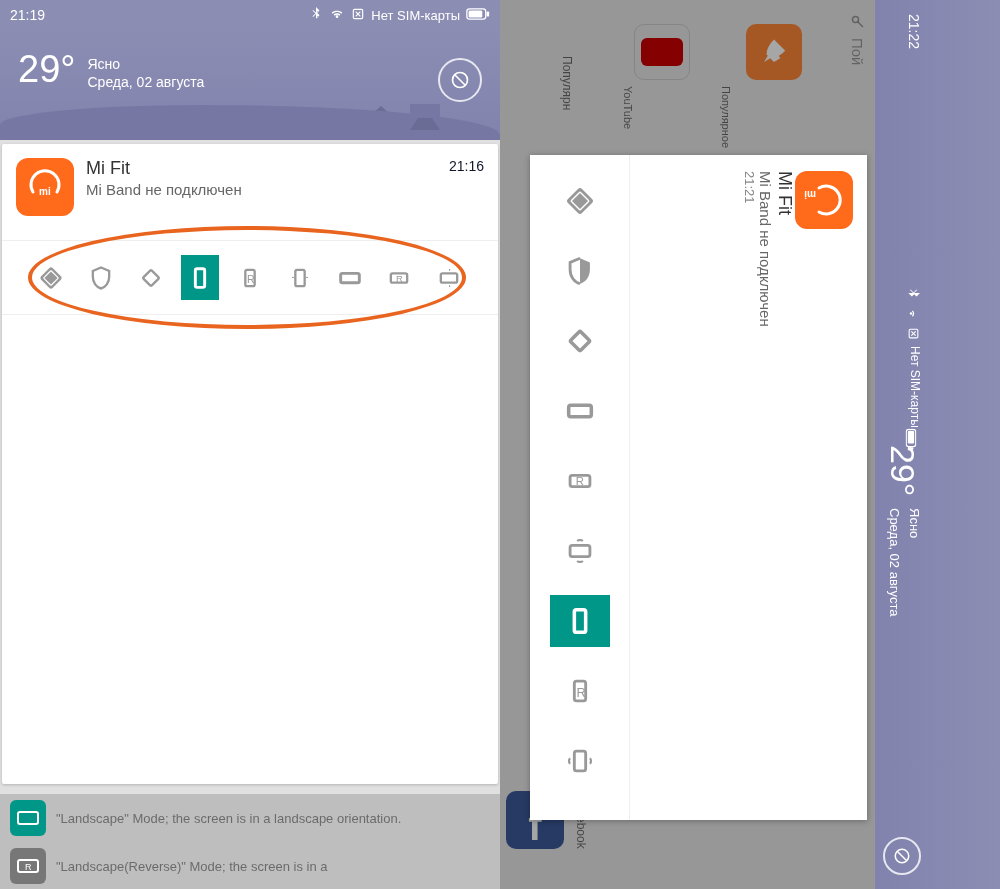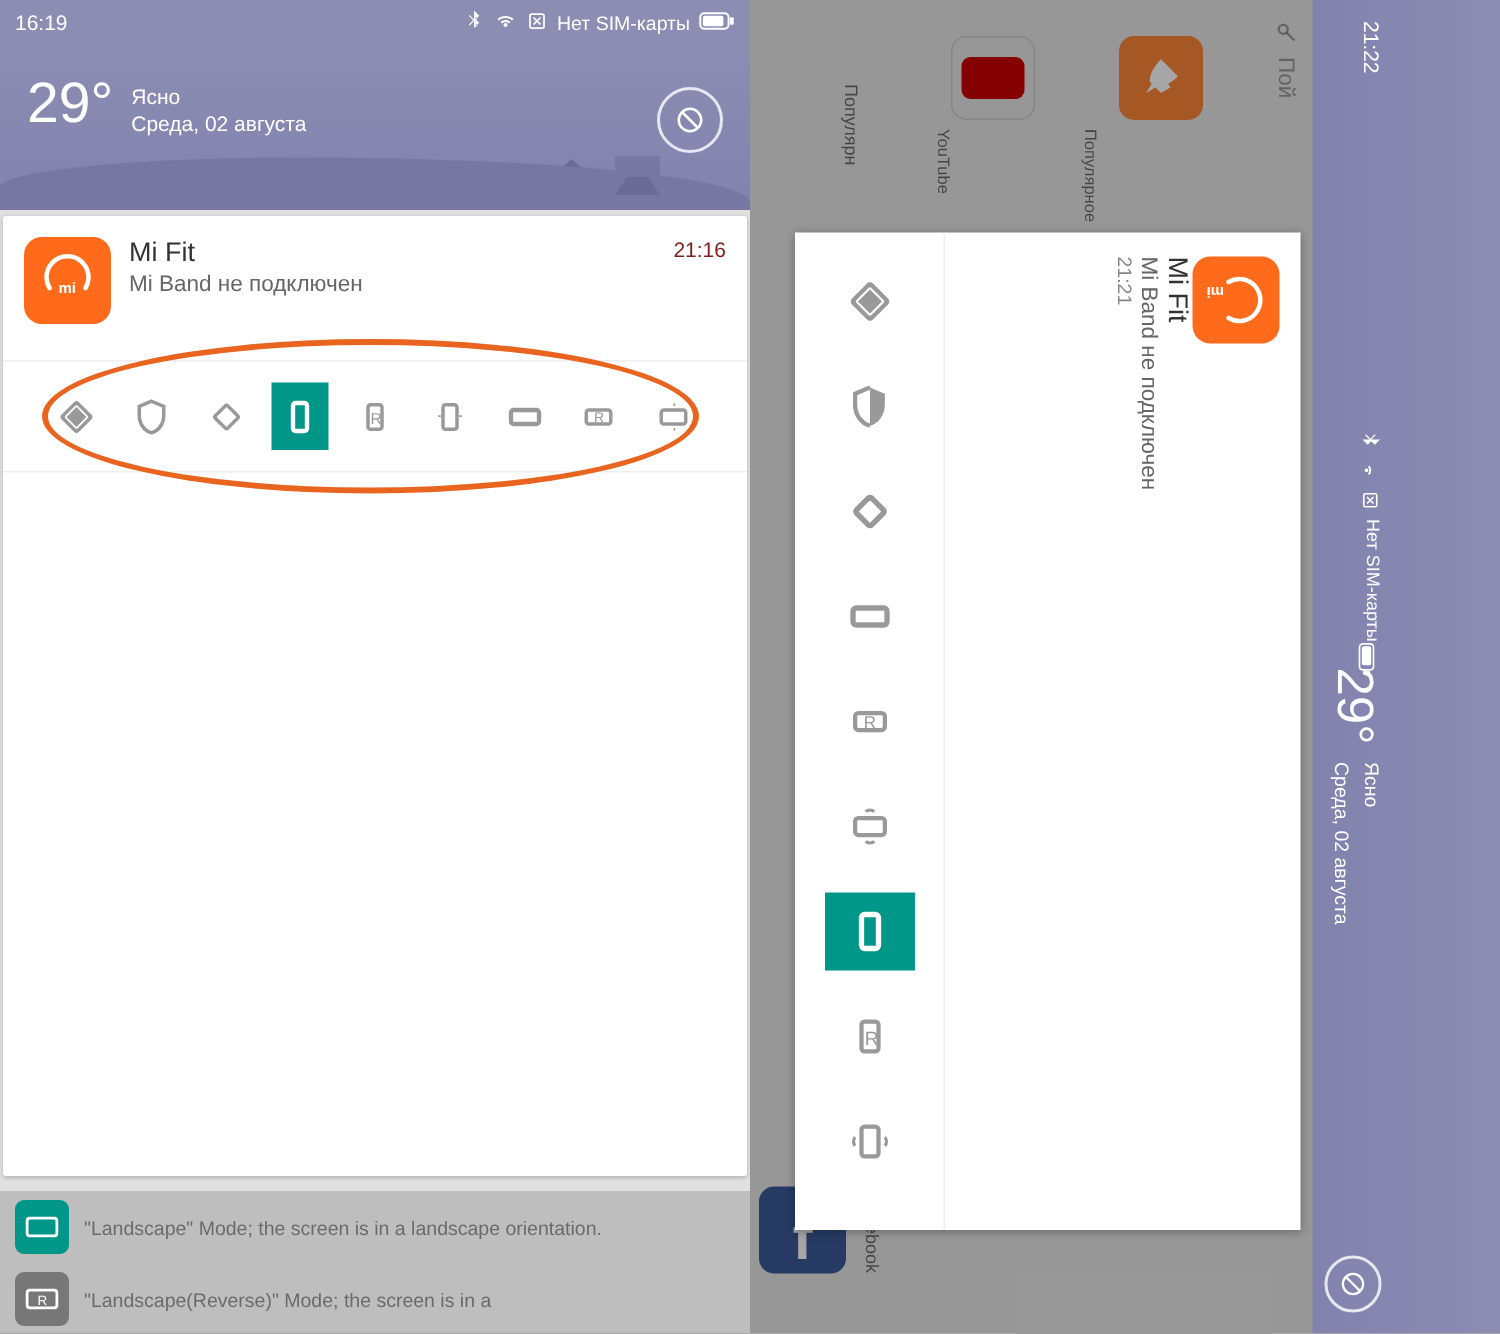--- a/index.html
+++ b/index.html
@@ -22,21 +22,21 @@
     .weather-text { display: flex; flex-direction: column; font-size: 14px; gap: 2px; margin-top: 6px; }
     .clear-btn { position: absolute; right: 18px; top: 28px; width: 44px; height: 44px; border: 2px solid rgba(255,255,255,0.8); border-radius: 50%; display: flex; align-items: center; justify-content: center; }
     .clear-btn svg { width: 20px; height: 20px; }
     
     .notification-card { background: white; margin: 4px 2px; border-radius: 2px; box-shadow: 0 1px 3px rgba(0,0,0,0.2); height: 640px; }
     .notif-header { display: flex; padding: 14px; gap: 12px; align-items: flex-start; }
     .mifit-icon { width: 58px; height: 58px; background: #ff6b1a; border-radius: 12px; display: flex; align-items: center; justify-content: center; flex-shrink: 0; }
     .notif-text { flex: 1; }
     .notif-title { font-size: 18px; color: #333; margin-bottom: 2px; }
     .notif-body { font-size: 15px; color: #666; }
-    .notif-time { font-size: 14px; color: #7f1d1d; }
+    .notif-time { font-size: 14px; color: #0f172a; }
     
     .toggle-row-wrap { position: relative; padding: 10px 0; }
     .highlight-ellipse { position: absolute; border: 4px solid #e8641f; border-radius: 50%; left: 26px; right: 32px; top: -4px; bottom: -4px; pointer-events: none; }
     .toggle-row { display: flex; align-items: center; justify-content: space-between; padding: 0 30px; border-top: 1px solid #eee; border-bottom: 1px solid #eee; padding-top: 14px; padding-bottom: 14px; }
     .toggle-item { width: 38px; height: 45px; display: flex; align-items: center; justify-content: center; color: #999; }
     .toggle-item.active { background: #009688; color: white; }
     .toggle-item svg { width: 28px; height: 28px; }
     
     .bottom-tiles { position: absolute; bottom: 0; left: 0; right: 0; height: 95px; background: rgba(0,0,0,0.15); }
     .tile-row { display: flex; gap: 10px; padding: 6px 10px; align-items: center; }
@@ -79,21 +79,21 @@
     .pop-label { position: absolute; left: 60px; top: 56px; writing-mode: vertical-rl; font-size: 12px; color: rgba(0,0,0,0.55); }
     .pop-label2 { position: absolute; left: 220px; top: 86px; writing-mode: vertical-rl; font-size: 11px; color: rgba(0,0,0,0.55); }
     
     .search-area { position: absolute; left: 348px; top: 12px; writing-mode: vertical-rl; display: flex; align-items: center; gap: 8px; color: rgba(0,0,0,0.35); font-size: 15px; }
   </style>
 </head>
 <body>
 
 <div class="left-panel">
   <div class="status-bar">
-    <span class="status-time">16:19</span>
+    <span class="status-time">21:19</span>
     <div class="status-icons">
       <span>
         <svg viewBox="0 0 24 24" width="14" height="14" fill="white">
             <path d="M12 2v8L7 5l-1 1 5 5-5 5 1 1 5-5v8l6-6-4-4 4-4-6-6zm2 5l2 2-2 2V7zm0 8l2 2-2 2v-4z"></path>
           </svg>
       </span>
       <span>
         <svg viewBox="0 0 24 24" width="16" height="16" fill="white">
             <path d="M12 18c1 0 2-.8 2-2s-1-2-2-2-2 .8-2 2 1 2 2 2zm-5-5l1.5 1.5C9.5 13.5 10.7 13 12 13s2.5.5 3.5 1.5L17 13c-1.3-1.3-3.1-2-5-2s-3.7.7-5 2zm-3-3l1.5 1.5C7.3 9.7 9.5 9 12 9s4.7.7 6.5 2.5L20 10c-2.1-2.1-5-3-8-3s-5.9.9-8 3z"></path>
           </svg>

